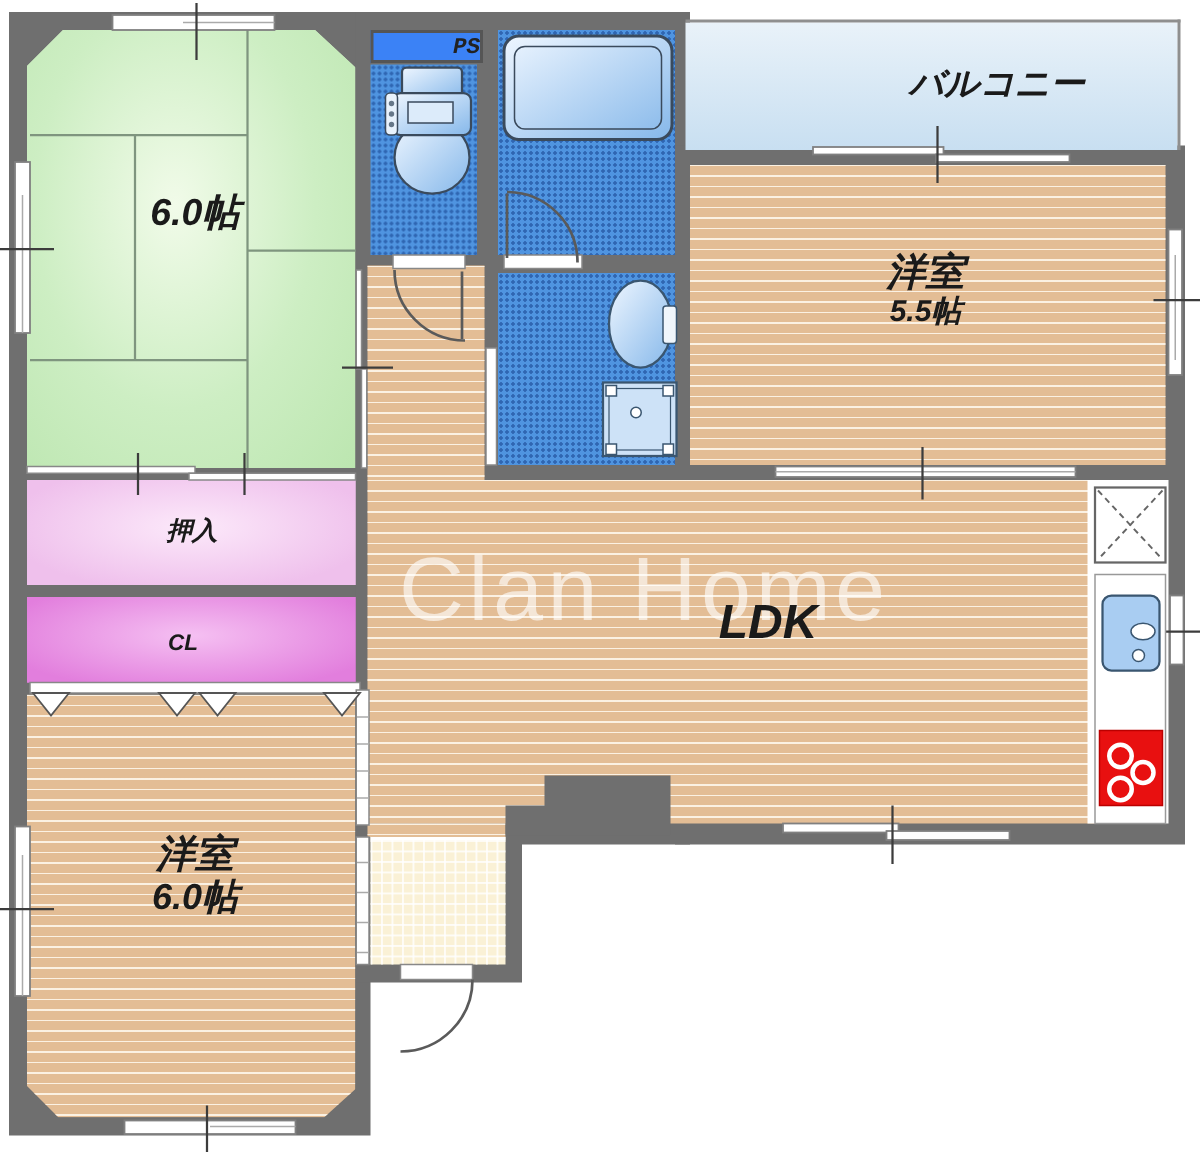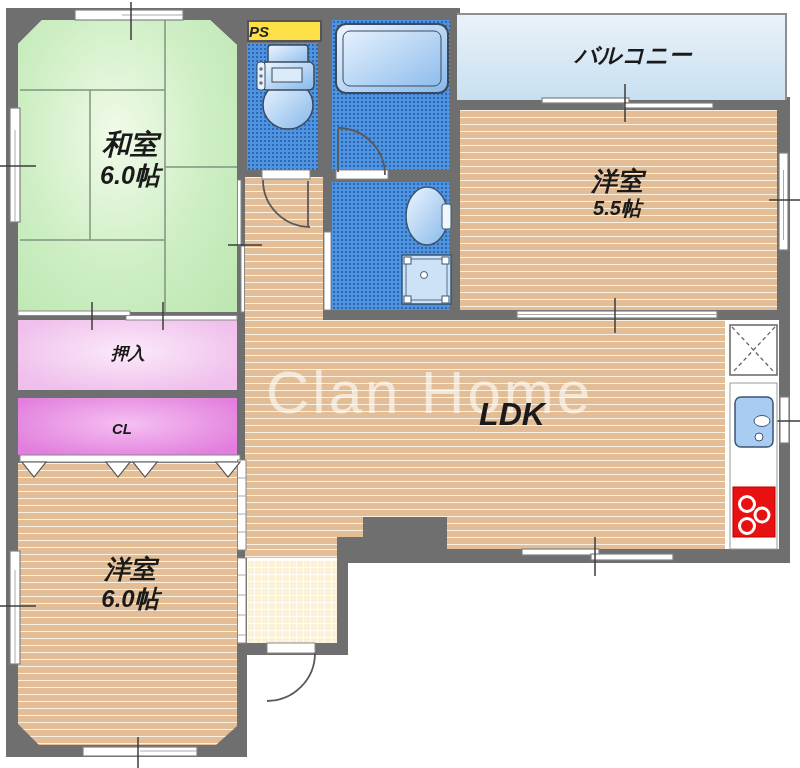--- a/index.html
+++ b/index.html
@@ -20,23 +20,23 @@
     background-image:radial-gradient(ellipse at 50% 45%, #fce9fa 0%, #efc0ec 80%);}
   .cl{background-color:#e27edd;
     background-image:radial-gradient(ellipse at 50% 45%, #f5c0f2 0%, #e27edd 85%);}
   .genkan{background-color:#faf1d6;border-top:2px solid #ffffff;
     background-image:linear-gradient(rgba(255,255,255,.8) 1px, transparent 1px),
                      linear-gradient(90deg, rgba(255,255,255,.8) 1px, transparent 1px);
     background-size:7px 7px;}
   .balcony{background:linear-gradient(180deg,#e9f2f9,#c8dff1);
     border-top:2px solid #8f8f8f;border-right:2px solid #8f8f8f;z-index:2;}
   .kitchen-zone{background:#ffffff;z-index:2;}
-  .psbox{background:#fde047;border:2px solid #555;z-index:3;
-    display:flex;align-items:center;justify-content:flex-start;
-    font-style:italic;font-weight:700;font-size:15px;color:#222;}
+  .psbox{background:#3b82f6;border:2px solid #555;z-index:3;
+    display:flex;align-items:center;justify-content:flex-end;
+    font-style:italic;font-weight:700;font-size:15px;color:#222;font-family:Liberation Mono, monospace;}
   svg.linework{position:absolute;left:0;top:0;z-index:4;}
   .label{position:absolute;z-index:6;color:#1a1a1a;font-style:italic;font-weight:600;
     text-align:center;line-height:1.18;white-space:nowrap;}
   .label .nm{display:block;}
   .label .sz{display:block;font-style:italic;}
   .watermark{position:absolute;z-index:5;color:rgba(255,255,255,.62);font-weight:400;
     font-size:60px;letter-spacing:3px;white-space:nowrap;}
 </style>
 </head>
 <body>
@@ -211,39 +211,38 @@
       <rect x="442" y="257" width="7" height="7" fill="#ffffff" stroke-width="1"></rect>
       <rect x="404" y="296" width="7" height="7" fill="#ffffff" stroke-width="1"></rect>
       <rect x="442" y="296" width="7" height="7" fill="#ffffff" stroke-width="1"></rect>
       <circle cx="424" cy="275" r="3.5" fill="#ffffff" stroke-width="1"></circle>
     </g>
   </svg>
 
   <div class="watermark" style="left:266px;top:358px;">Clan Home</div>
 
   <div class="label" style="left:50px;top:128px;width:160px;">
-    <span class="nm" style="font-size:28px;">和室</span>
     <span class="sz" style="font-size:25px;">6.0帖</span>
   </div>
 
   <div class="label" style="left:537px;top:166px;width:160px;">
     <span class="nm" style="font-size:26px;">洋室</span>
     <span class="sz" style="font-size:20px;">5.5帖</span>
   </div>
 
   <div class="label" style="left:50px;top:554px;width:160px;">
     <span class="nm" style="font-size:26px;">洋室</span>
     <span class="sz" style="font-size:24px;">6.0帖</span>
   </div>
 
   <div class="label" style="left:432px;top:396px;width:160px;">
     <span class="nm" style="font-size:32px;">LDK</span>
   </div>
 
-  <div class="label" style="left:543px;top:42px;width:180px;font-size:23px;font-weight:600;">
+  <div class="label" style="left:543px;top:42px;width:180px;font-size:23px;font-weight:600;text-align:right;">
     <span>バルコニー</span>
   </div>
 
   <div class="label" style="left:68px;top:344px;width:120px;font-size:17px;">
     <span>押入</span>
   </div>
 
   <div class="label" style="left:92px;top:420px;width:60px;font-size:15px;">
     <span>CL</span>
   </div>

